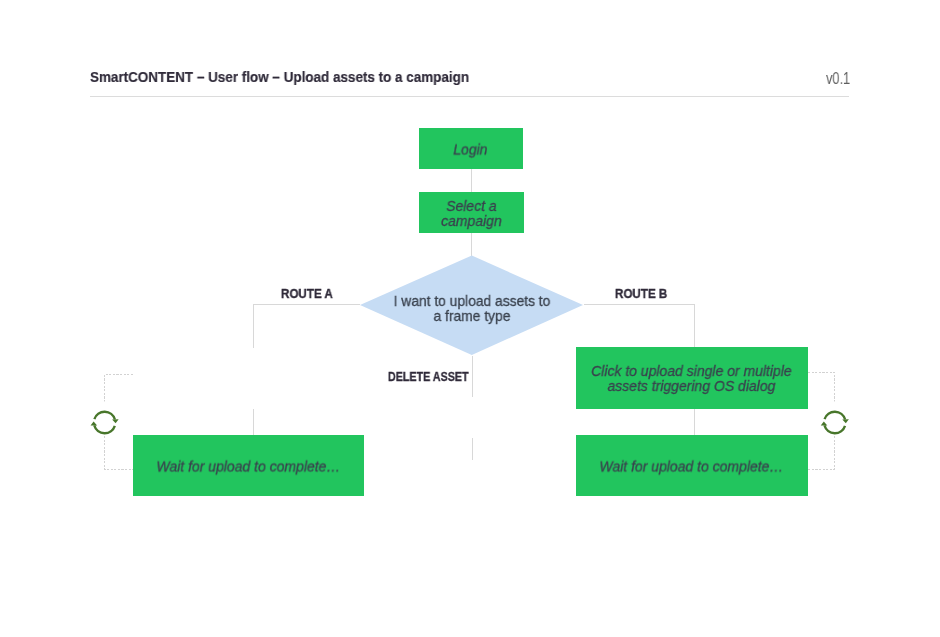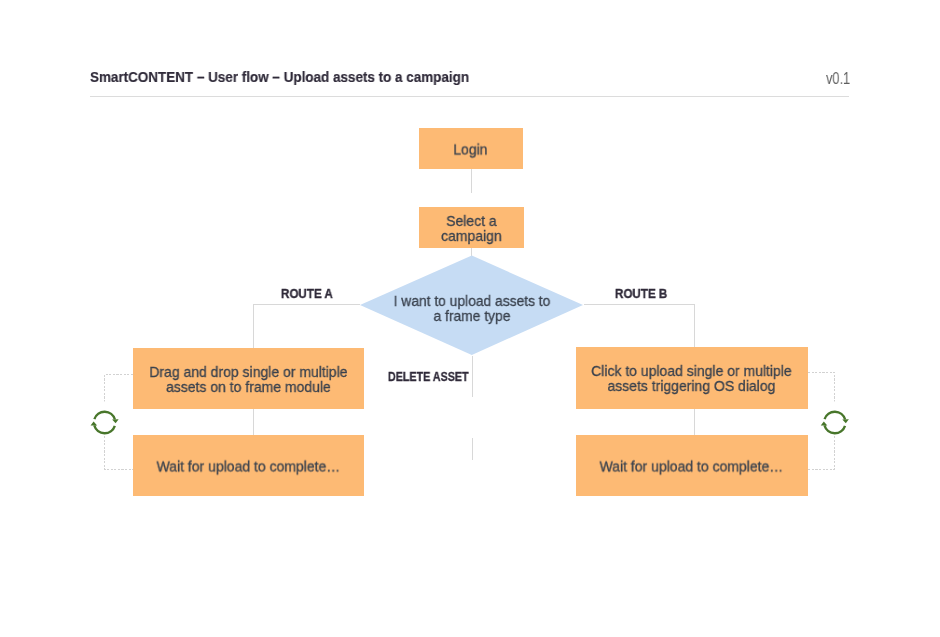--- a/index.html
+++ b/index.html
@@ -12,21 +12,21 @@
 
   
   .hdr-title{position:absolute;left:90px;top:68.3px;font-size:15px;font-weight:bold;
              color:#2f2a39;white-space:nowrap;-webkit-text-stroke:0.18px #2f2a39;
              transform:scaleX(0.897);transform-origin:0 50%;}
   .hdr-version{position:absolute;left:825.5px;top:69.5px;font-size:15.6px;color:#5e5e5e;
                white-space:nowrap;transform:scaleX(0.82);transform-origin:0 50%;}
   .hdr-rule{position:absolute;left:90px;top:96px;width:759px;height:1px;background:#dcdcdc;}
 
   
-  .node{position:absolute;background:#fdba74;box-sizing:border-box;z-index:2;}
+  .node{position:absolute;background:#22c55e;box-sizing:border-box;z-index:2;font-style:italic;}
   .node > .txt{position:absolute;left:50%;top:50%;white-space:pre;text-align:center;
                color:#3a424e;font-size:15px;line-height:15px;
                -webkit-text-stroke:0.3px #3a424e;
                transform:translate(calc(-50% - 0.6px),-50%) scaleX(0.932);}
   .decision-txt{position:absolute;left:471.8px;top:308.2px;white-space:pre;text-align:center;
                 color:#3a424e;font-size:15px;line-height:15px;z-index:2;
                 -webkit-text-stroke:0.3px #3a424e;
                 transform:translate(-50%,-50%) scaleX(0.921);}
 
   
@@ -66,32 +66,28 @@
   </svg>
 
   <svg class="layer under" viewBox="0 0 940 637">
     <polygon points="471.8,255.6 583,305 471.8,355 360,305" fill="#c6dcf4"></polygon>
   </svg>
 
   <div class="node" style="left:419px;top:128px;width:104px;height:41px;">
     <span class="txt">Login</span>
   </div>
 
-  <div class="node" style="left:419px;top:207px;width:105px;height:41px;">
+  <div class="node" style="left:419px;top:192px;width:105px;height:41px;">
     <span class="txt">Select a
 campaign</span>
   </div>
 
   <span class="decision-txt">I want to upload assets to
 a frame type</span>
 
-  <div class="node" style="left:133px;top:348px;width:231px;height:61px;">
-    <span class="txt">Drag and drop single or multiple
-assets on to frame module</span>
-  </div>
 
   <div class="node" style="left:133px;top:435px;width:231px;height:61px;">
     <span class="txt">Wait for upload to complete…</span>
   </div>
 
 
 
   <div class="node" style="left:576px;top:347px;width:232px;height:62px;">
     <span class="txt">Click to upload single or multiple
 assets triggering OS dialog</span>

